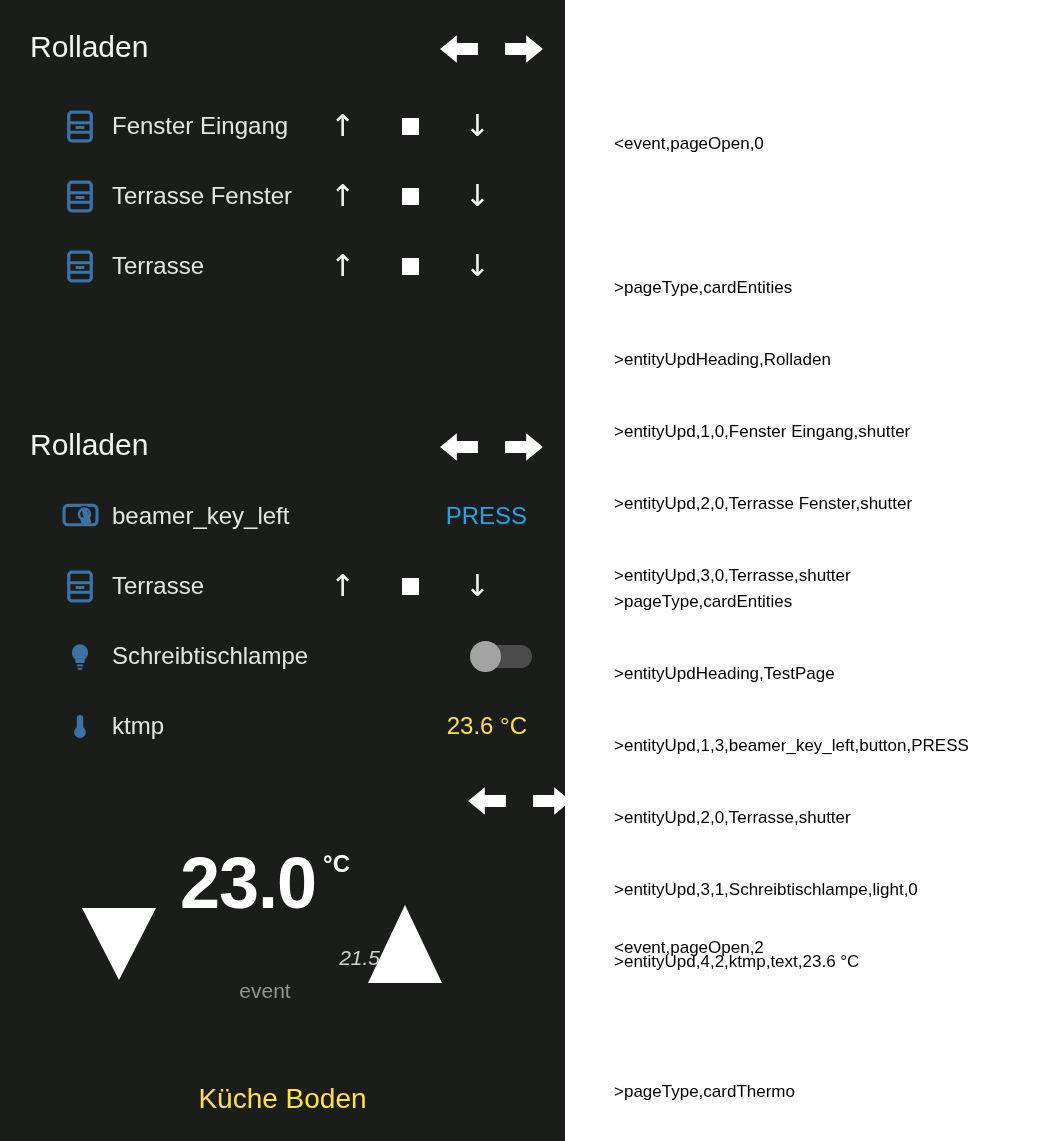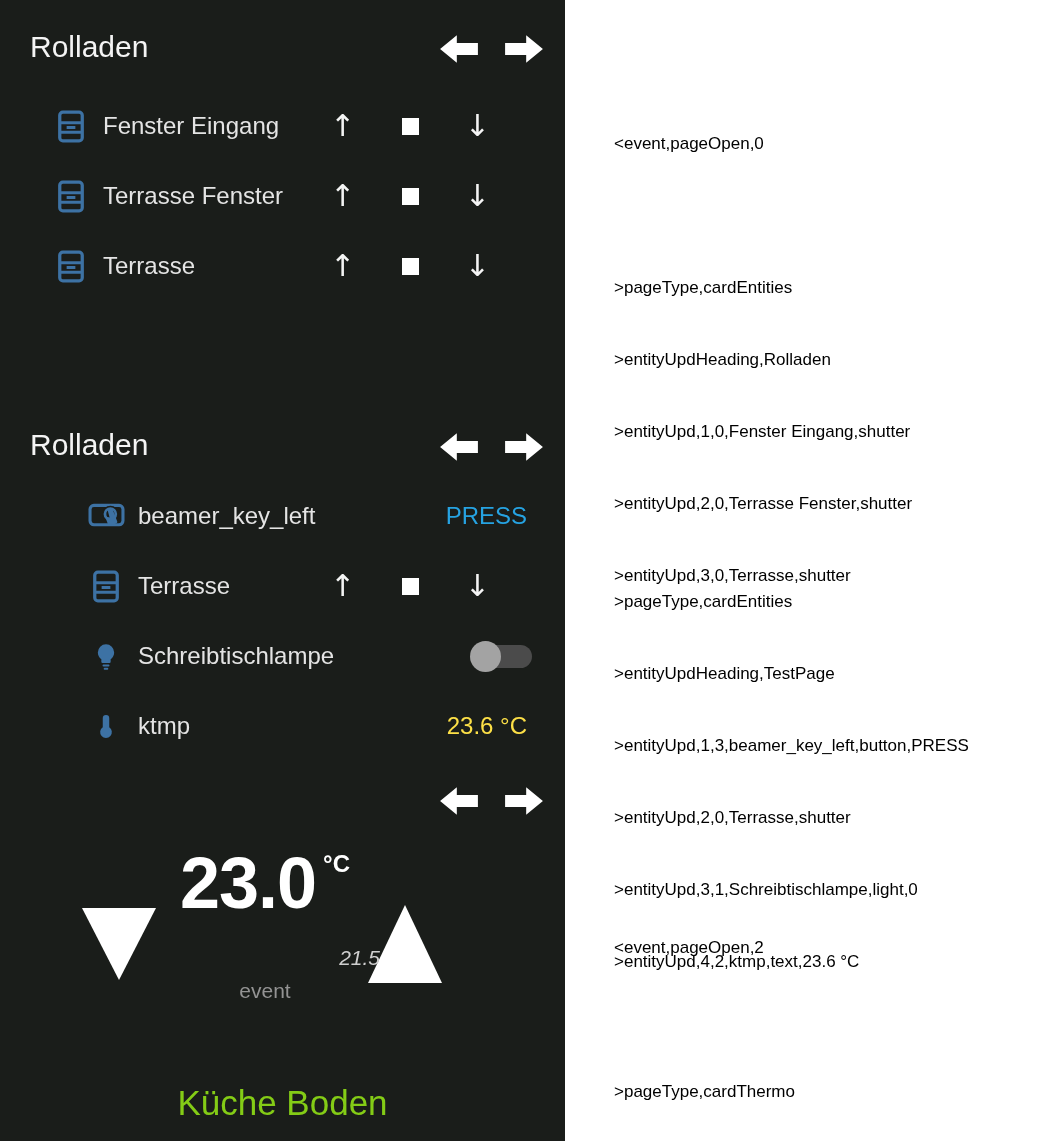--- a/index.html
+++ b/index.html
@@ -4,30 +4,30 @@
 <style>
   html,body{margin:0;padding:0;background:#fff;}
   .page{position:relative;width:1045px;height:1141px;background:#ffffff;overflow:hidden;
         font-family:"Liberation Sans", sans-serif;}
 
   
   .panel{position:absolute;left:0;top:0;width:565px;height:1141px;background:#1a1d1a;}
   .card{position:absolute;left:0;width:565px;}
   .card-0{top:0;height:398px;}
   .card-1{top:398px;height:367px;}
-  .card-2{top:765px;height:376px;}
+  .card-2{top:765px;height:376px;padding-left:28px;}
 
   .card-title{position:absolute;left:30px;top:30px;font-size:30px;color:#f4f4f4;}
   .nav{position:absolute;right:22px;top:33px;display:flex;gap:27px;}
   .nav svg{display:block;}
   .card-2 .nav{top:20px;}
 
-  .rows{position:absolute;left:7px;right:0;}
+  .rows{position:absolute;left:16px;right:0;}
   .card-0 .rows{top:91px;}
-  .card-1 .rows{top:83px;margin-left:35px;}
+  .card-1 .rows{top:83px;}
   .row{position:relative;height:70px;display:flex;align-items:center;padding-left:45px;}
   .entity-icon{width:38px;display:flex;justify-content:center;align-items:center;color:#3d72a4;}
   .entity-label{margin-left:13px;font-size:24px;color:#e4e4e4;}
 
   .controls{position:absolute;right:75px;width:160px;display:flex;justify-content:space-between;align-items:center;}
   .arrow-glyph{font-size:30px;line-height:1;color:#f5f5f5;font-family:"DejaVu Sans", sans-serif;cursor:pointer;}
   .stop-square{width:17px;height:17px;background:#ffffff;cursor:pointer;}
 
   .value-text{position:absolute;right:38px;font-size:24px;}
   .press{color:#26a3e2;cursor:pointer;}
@@ -39,21 +39,21 @@
 
   
   .thermo-temp{position:absolute;left:140px;top:82px;width:250px;text-align:center;white-space:nowrap;color:#fff;}
   .thermo-temp .big{font-size:72px;font-weight:700;line-height:1;letter-spacing:-1px;}
   .thermo-temp .unit{font-size:24px;font-weight:700;position:relative;top:-36px;margin-left:7px;}
   .thermo-target{position:absolute;left:150px;top:181px;width:230px;text-align:right;font-size:21px;color:#cfcfcf;font-style:italic;}
   .thermo-state{position:absolute;left:150px;top:214px;width:230px;text-align:center;font-size:21px;color:#939393;}
   .tri{position:absolute;cursor:pointer;}
   .tri-down{left:82px;top:143px;}
   .tri-up{left:368px;top:140px;}
-  .thermo-title{position:absolute;left:0;top:318px;width:565px;text-align:center;font-size:35px;color:#84cc16;}
+  .thermo-title{position:absolute;left:0;top:318px;width:565px;text-align:center;font-size:28px;color:#fde047;}
 
   
   .console-block{position:absolute;left:614px;font-size:17px;font-weight:400;color:#000;
                  line-height:24px;white-space:pre;}
   .block-0{top:84px;} .block-1{top:470px;} .block-2{top:888px;}
   .console-group{margin-top:24px;}
 </style>
 </head>
 <body>
 

